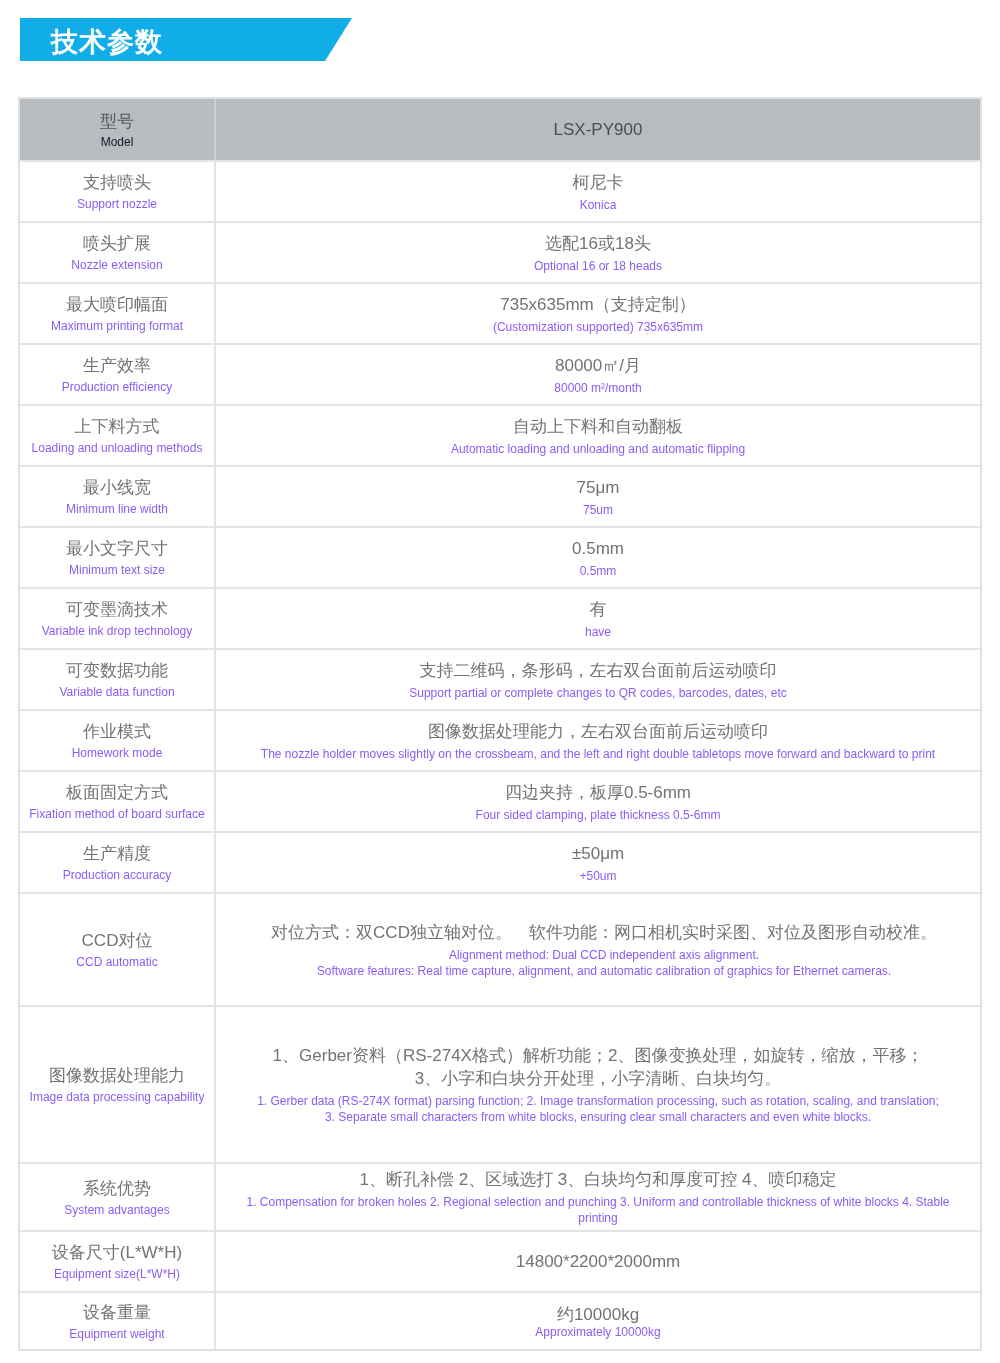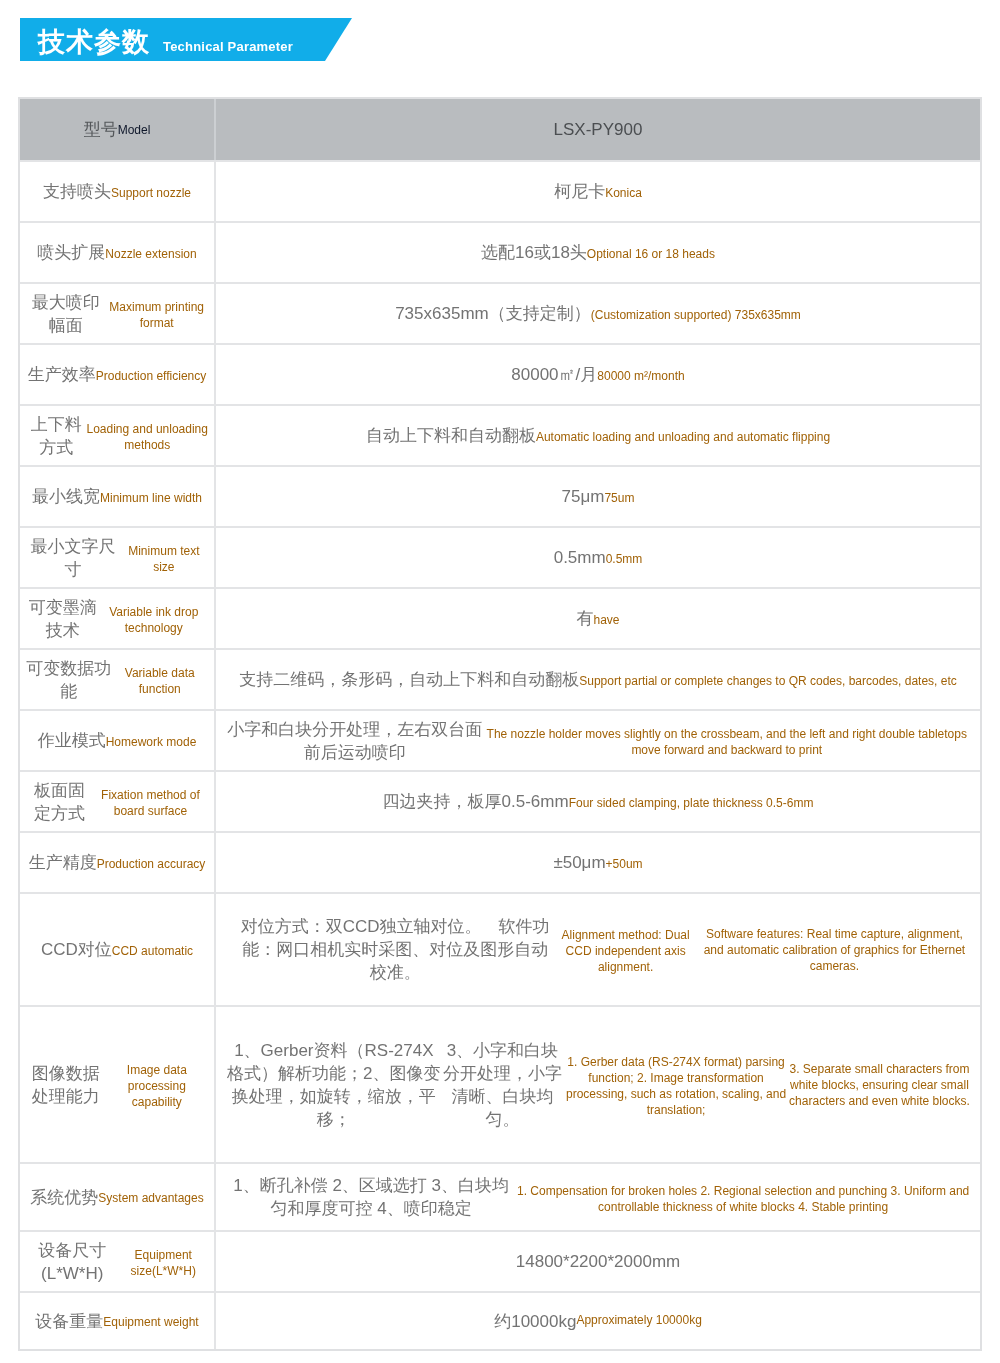--- a/index.html
+++ b/index.html
@@ -13,50 +13,51 @@
 
   
   .banner {
     position: absolute; left: 20px; top: 18px;
     width: 332px; height: 43px;
     background: #11ade9;
     clip-path: polygon(0 0, 100% 0, calc(100% - 27px) 100%, 0 100%);
     display: flex; align-items: baseline;
     padding-left: 18px; padding-top: 6px;
     color: #ffffff;
+    flex-direction: column;
   }
   .banner .zh-title { font-size: 27px; font-weight: bold; letter-spacing: 1px; }
   .banner .en-title { font-size: 13px; font-weight: bold; margin-left: 13px; letter-spacing: 0.2px; }
 
   
   .spec-table {
     position: absolute; left: 18px; top: 97px;
     width: 964px;
     border: 2px solid #dfe0e2;
     background: #ffffff;
   }
   .row { display: flex; width: 100%; }
   .row + .row { border-top: 2px solid #e3e4e6; }
 
   .cell {
-    display: flex; flex-direction: row;
+    display: flex; flex-direction: column;
     justify-content: center; align-items: center;
     text-align: center;
   }
   .cell.label { width: 196px; border-right: 2px solid #e3e4e6; padding: 4px 6px; }
   .cell.value { flex: 1; padding: 4px 10px; }
 
   .h61  { min-height: 61px; }
   .h113 { min-height: 113px; gap: 12px; }
   .h157 { min-height: 157px; }
   .h68  { min-height: 68px; }
   .h58  { min-height: 58px; }
 
   .zh { font-size: 17px; color: #737373; line-height: 23px; }
-  .en { font-size: 12px; color: #a16207; line-height: 16px; margin-top: 2px; }
+  .en { font-size: 12px; color: #8b5cf6; line-height: 16px; margin-top: 2px; }
   .cell.value .en { margin-top: 3px; }
 
   
   .row.header { background: #b9bcbf; }
   .row.header .cell.label { border-right-color: #cccfd2; }
   .row.header .zh { color: #54575a; }
   .row.header .en { color: #0f172a; margin-top: 1px; }
   .row.header .model-value { font-size: 17px; color: #4b4e51; }
 </style>
 </head>
@@ -166,32 +167,32 @@
       <div class="en">have</div>
     </div>
   </div>
 
   <div class="row h61">
     <div class="cell label">
       <div class="zh">可变数据功能</div>
       <div class="en">Variable data function</div>
     </div>
     <div class="cell value">
-      <div class="zh">支持二维码，条形码，自动上下料和自动翻板</div>
+      <div class="zh">支持二维码，条形码，左右双台面前后运动喷印</div>
       <div class="en">Support partial or complete changes to QR codes, barcodes, dates, etc</div>
     </div>
   </div>
 
   <div class="row h61">
     <div class="cell label">
       <div class="zh">作业模式</div>
       <div class="en">Homework mode</div>
     </div>
     <div class="cell value">
-      <div class="zh">小字和白块分开处理，左右双台面前后运动喷印</div>
+      <div class="zh">图像数据处理能力，左右双台面前后运动喷印</div>
       <div class="en">The nozzle holder moves slightly on the crossbeam, and the left and right double tabletops move forward and backward to print</div>
     </div>
   </div>
 
   <div class="row h61">
     <div class="cell label">
       <div class="zh">板面固定方式</div>
       <div class="en">Fixation method of board surface</div>
     </div>
     <div class="cell value">

